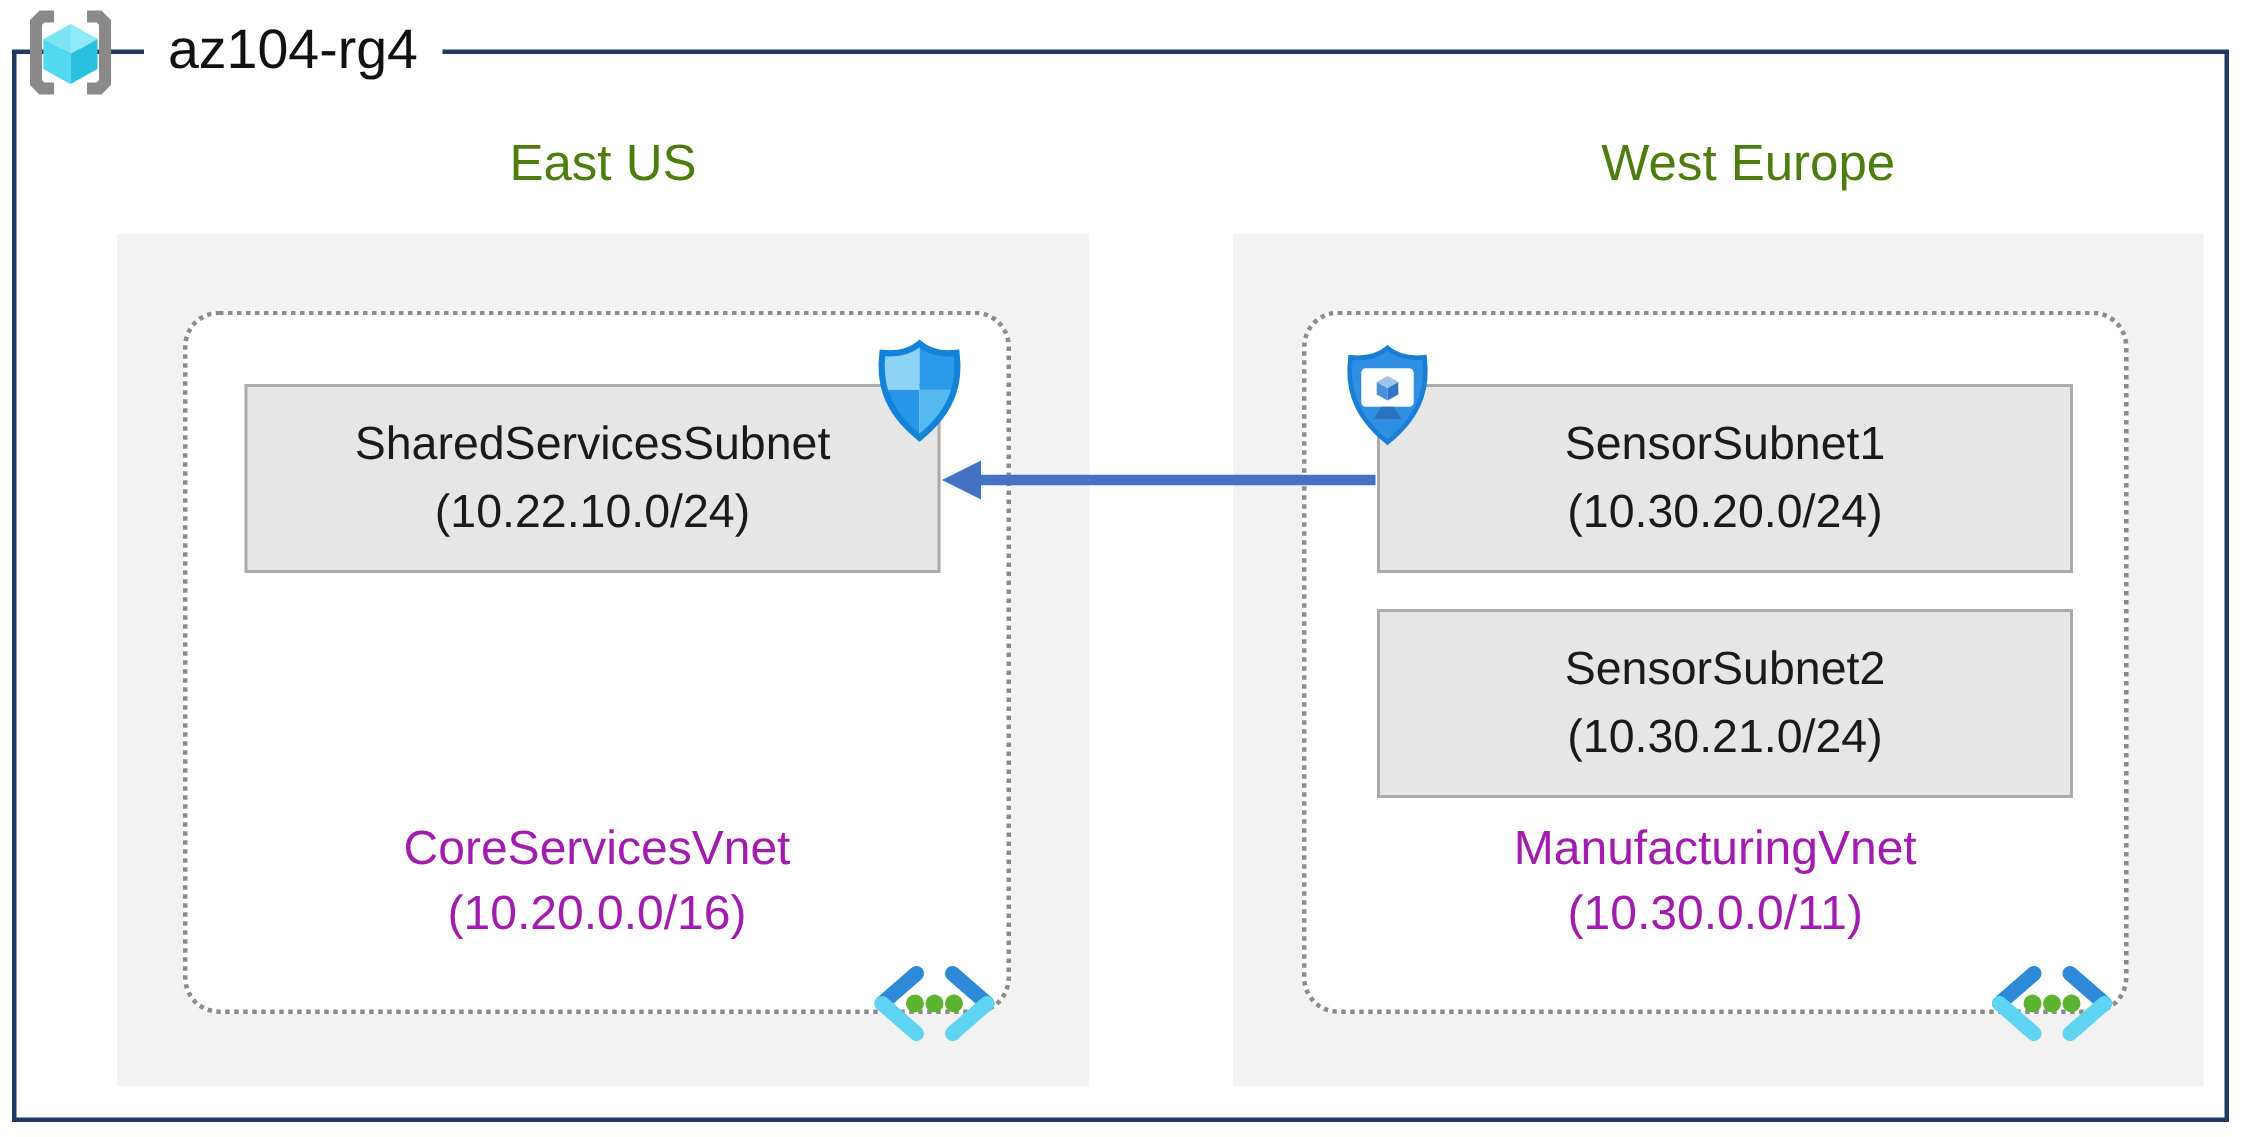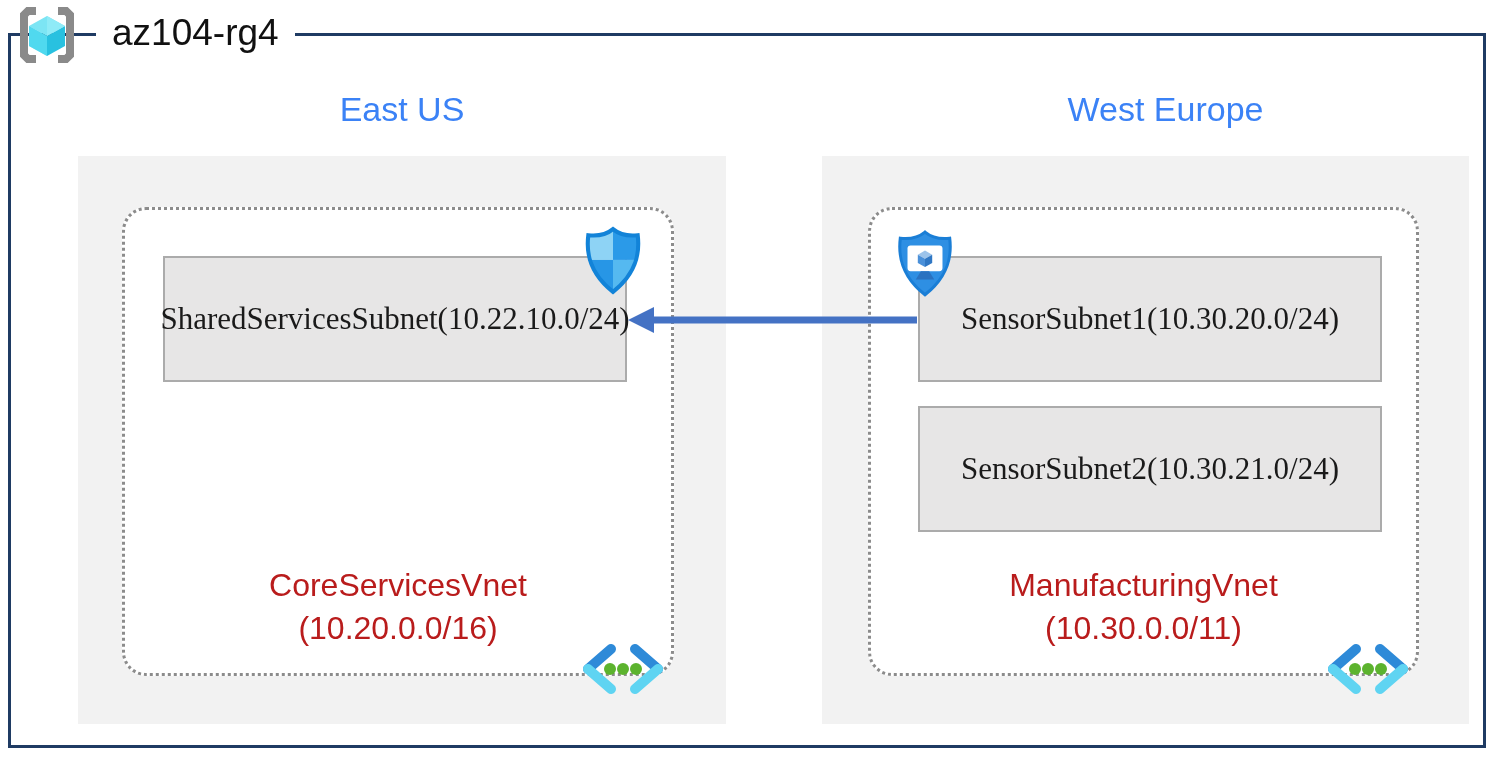--- a/index.html
+++ b/index.html
@@ -46,21 +46,21 @@
     top: 156px;
     height: 568px;
     background: #f2f2f2;
   }
   .region-east { left: 78px;  width: 648px; }
   .region-west { left: 822px; width: 647px; }
   .region-label {
     position: absolute;
     top: 90px;
     font-size: 34px;
-    color: #3b82f6;
+    color: #4d7c0f;
     text-align: center;
     z-index: 2;
   }
   .region-label-east { left: 78px;  width: 648px; }
   .region-label-west { left: 842px; width: 647px; }
   
   .vnet {
     position: absolute;
     top: 207px;
     width: 552px;
@@ -73,43 +73,42 @@
   .vnet-east { left: 122px; }
   .vnet-west { left: 868px; width: 551px; }
   
   .subnet {
     position: absolute;
     width: 464px;
     height: 126px;
     background: #e7e6e6;
     border: 2px solid #ababab;
     display: flex;
-    flex-direction: row;
+    flex-direction: column;
     justify-content: center;
     align-items: center;
     text-align: center;
     font-size: 31px;
     line-height: 1.45;
     color: #1a1a1a;
     z-index: 2;
-    font-family: Liberation Serif, serif;
   }
   .vnet-east .subnet { left: 38px; }
   .vnet-west .subnet { left: 47px; }
   .subnet-1 { top: 46px; }
   .subnet-2 { top: 196px; }
   
   .vnet-caption {
     position: absolute;
     left: 0; right: 0;
-    top: 354px;
+    top: 334px;
     text-align: center;
     font-size: 32px;
     line-height: 1.35;
-    color: #b91c1c;
+    color: #a21caf;
   }
   
   .vnet-icon {
     position: absolute;
     right: 6px;
     bottom: -24px;
     width: 84px;
     height: 56px;
     z-index: 3;
   }

